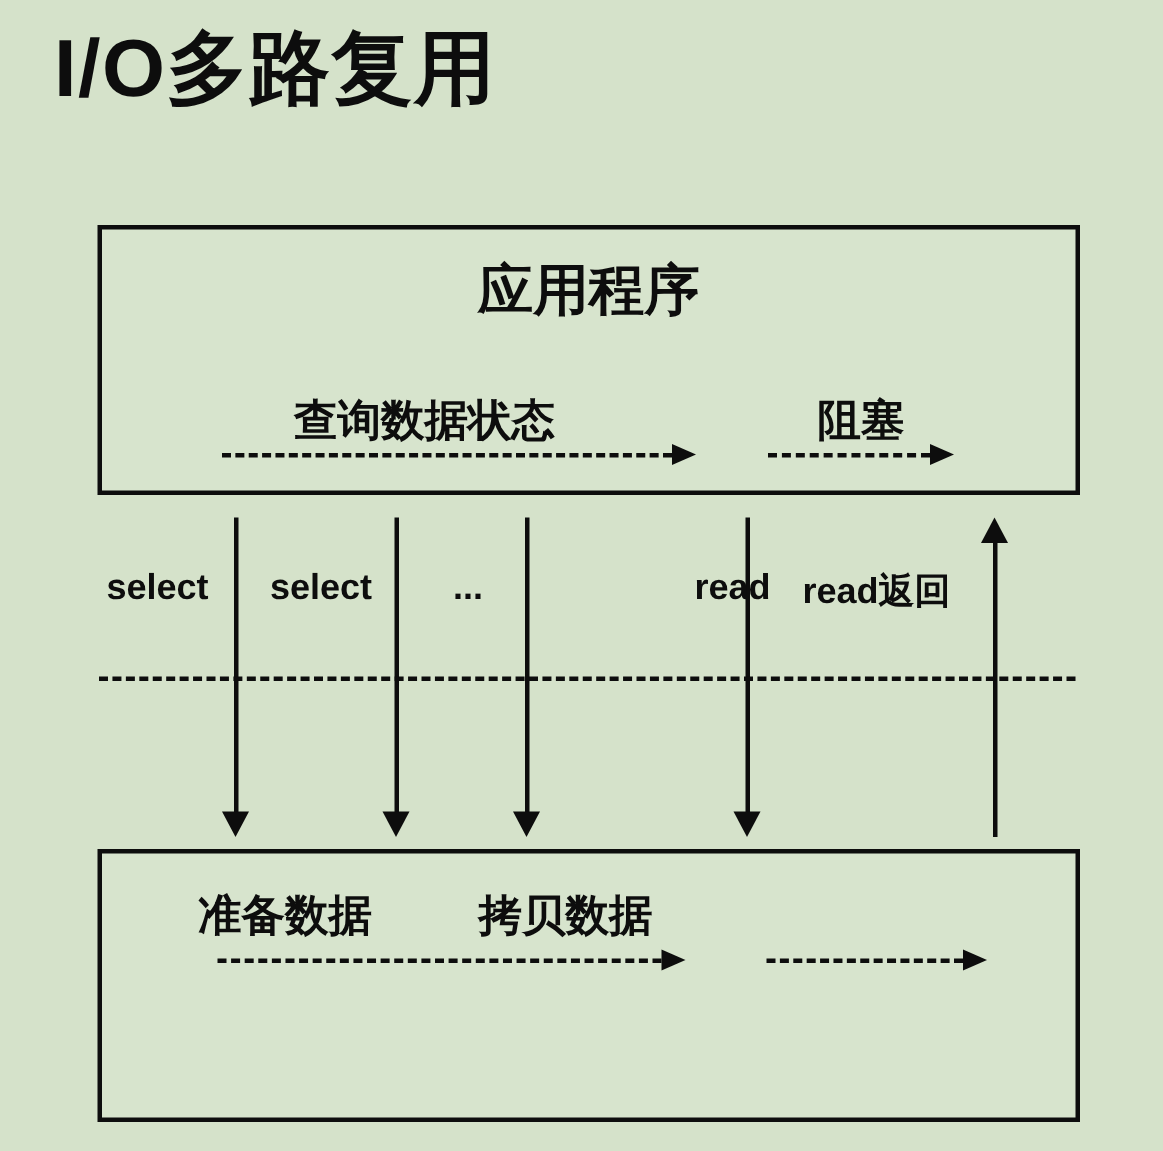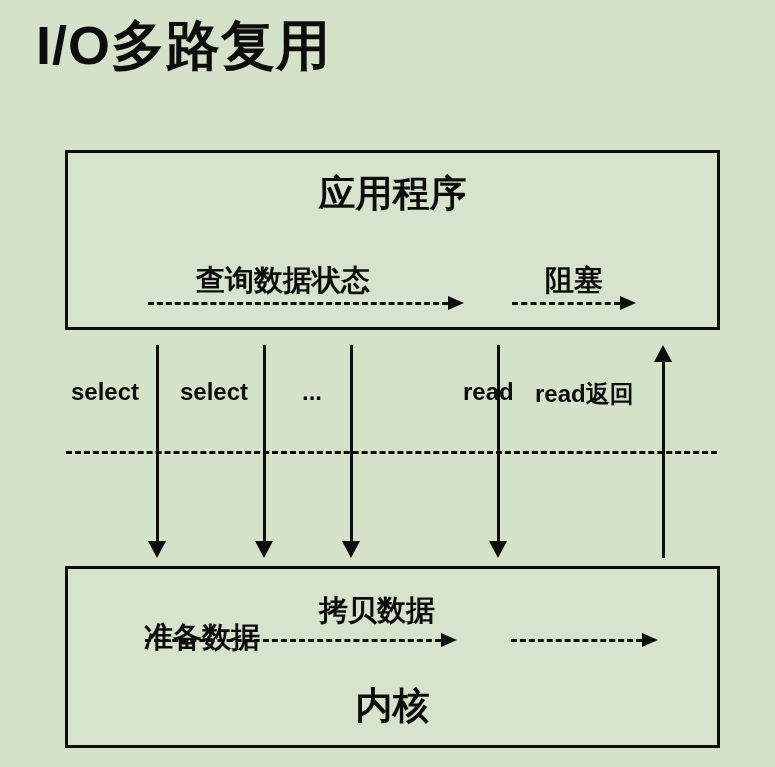--- a/index.html
+++ b/index.html
@@ -77,21 +77,21 @@
     border-bottom: 7px solid transparent;
   }
 
   
   .app-query-label { left: 128px; top: 108px; text-align: right; }
   .app-query-arrow { left: 80px;  top: 149px; width: 300px; }
   .app-block-label { left: 477px; top: 108px; text-align: right; }
   .app-block-arrow { left: 444px; top: 149px; width: 108px; }
 
   
-  .k-label-1 { left: 76px;  top: 22px; margin-top: 27px; }
+  .k-label-1 { left: 64px;  top: 22px; }
   .k-label-2 { left: 251px; top: 22px; }
   .k-label-3 { left: 459px; top: 22px; }
   .k-arrow-1 { left: 77px;  top: 70px; width: 296px; }
   .k-arrow-2 { left: 443px; top: 70px; width: 131px; }
 
   
   .v-arrow {
     position: absolute;
     width: 18px;
     top: 345px;
@@ -200,16 +200,15 @@
   <div class="call-label call-4">read</div>
   <div class="call-label call-5">read返回</div>
 
   <div class="space-divider"></div>
 
   <div class="box kernel-box">
     <div class="cn-label k-label-1">准备数据</div>
     <div class="cn-label k-label-2">拷贝数据</div>
     <div class="dashed-arrow k-arrow-1"></div>
     <div class="dashed-arrow k-arrow-2"></div>
-    <div class="box-title">内核</div>
   </div>
 
 </div>
 
 </body></html>

